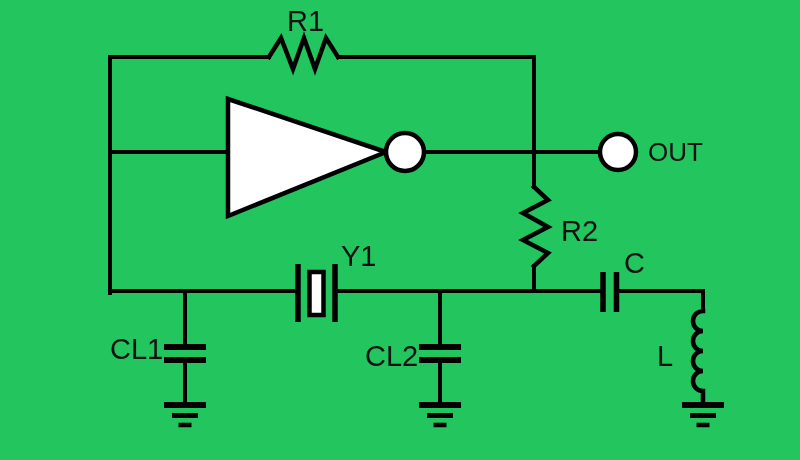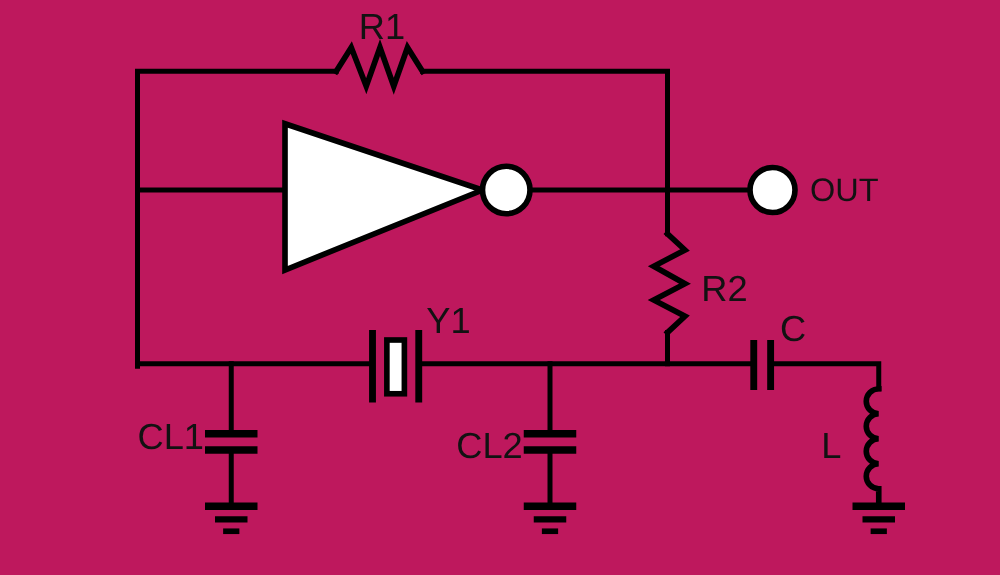--- a/index.html
+++ b/index.html
@@ -1,19 +1,19 @@
 <!DOCTYPE html>
 <html><head>
 <meta charset="utf-8">
 <style>
   html,body{margin:0;padding:0;background:#ffffff;}
   .stage{
     position:relative;
     width:800px;height:460px;
-    background:#be185d;
+    background:#22c55e;
     font-family:"Liberation Sans", sans-serif;
     overflow:hidden;
   }
   svg{display:block;}
   .wire{stroke:#000000;fill:none;stroke-width:4;stroke-linecap:square;stroke-linejoin:miter;}
   .zig{stroke:#000000;fill:none;stroke-width:4.5;stroke-linejoin:miter;stroke-linecap:square;}
   .plate-h{stroke:#000000;stroke-width:6;stroke-linecap:butt;}
   .plate-v{stroke:#000000;stroke-width:5.5;stroke-linecap:butt;}
   .gnd1{stroke:#000000;stroke-width:6;stroke-linecap:butt;}
   .gnd2{stroke:#000000;stroke-width:5;stroke-linecap:butt;}

